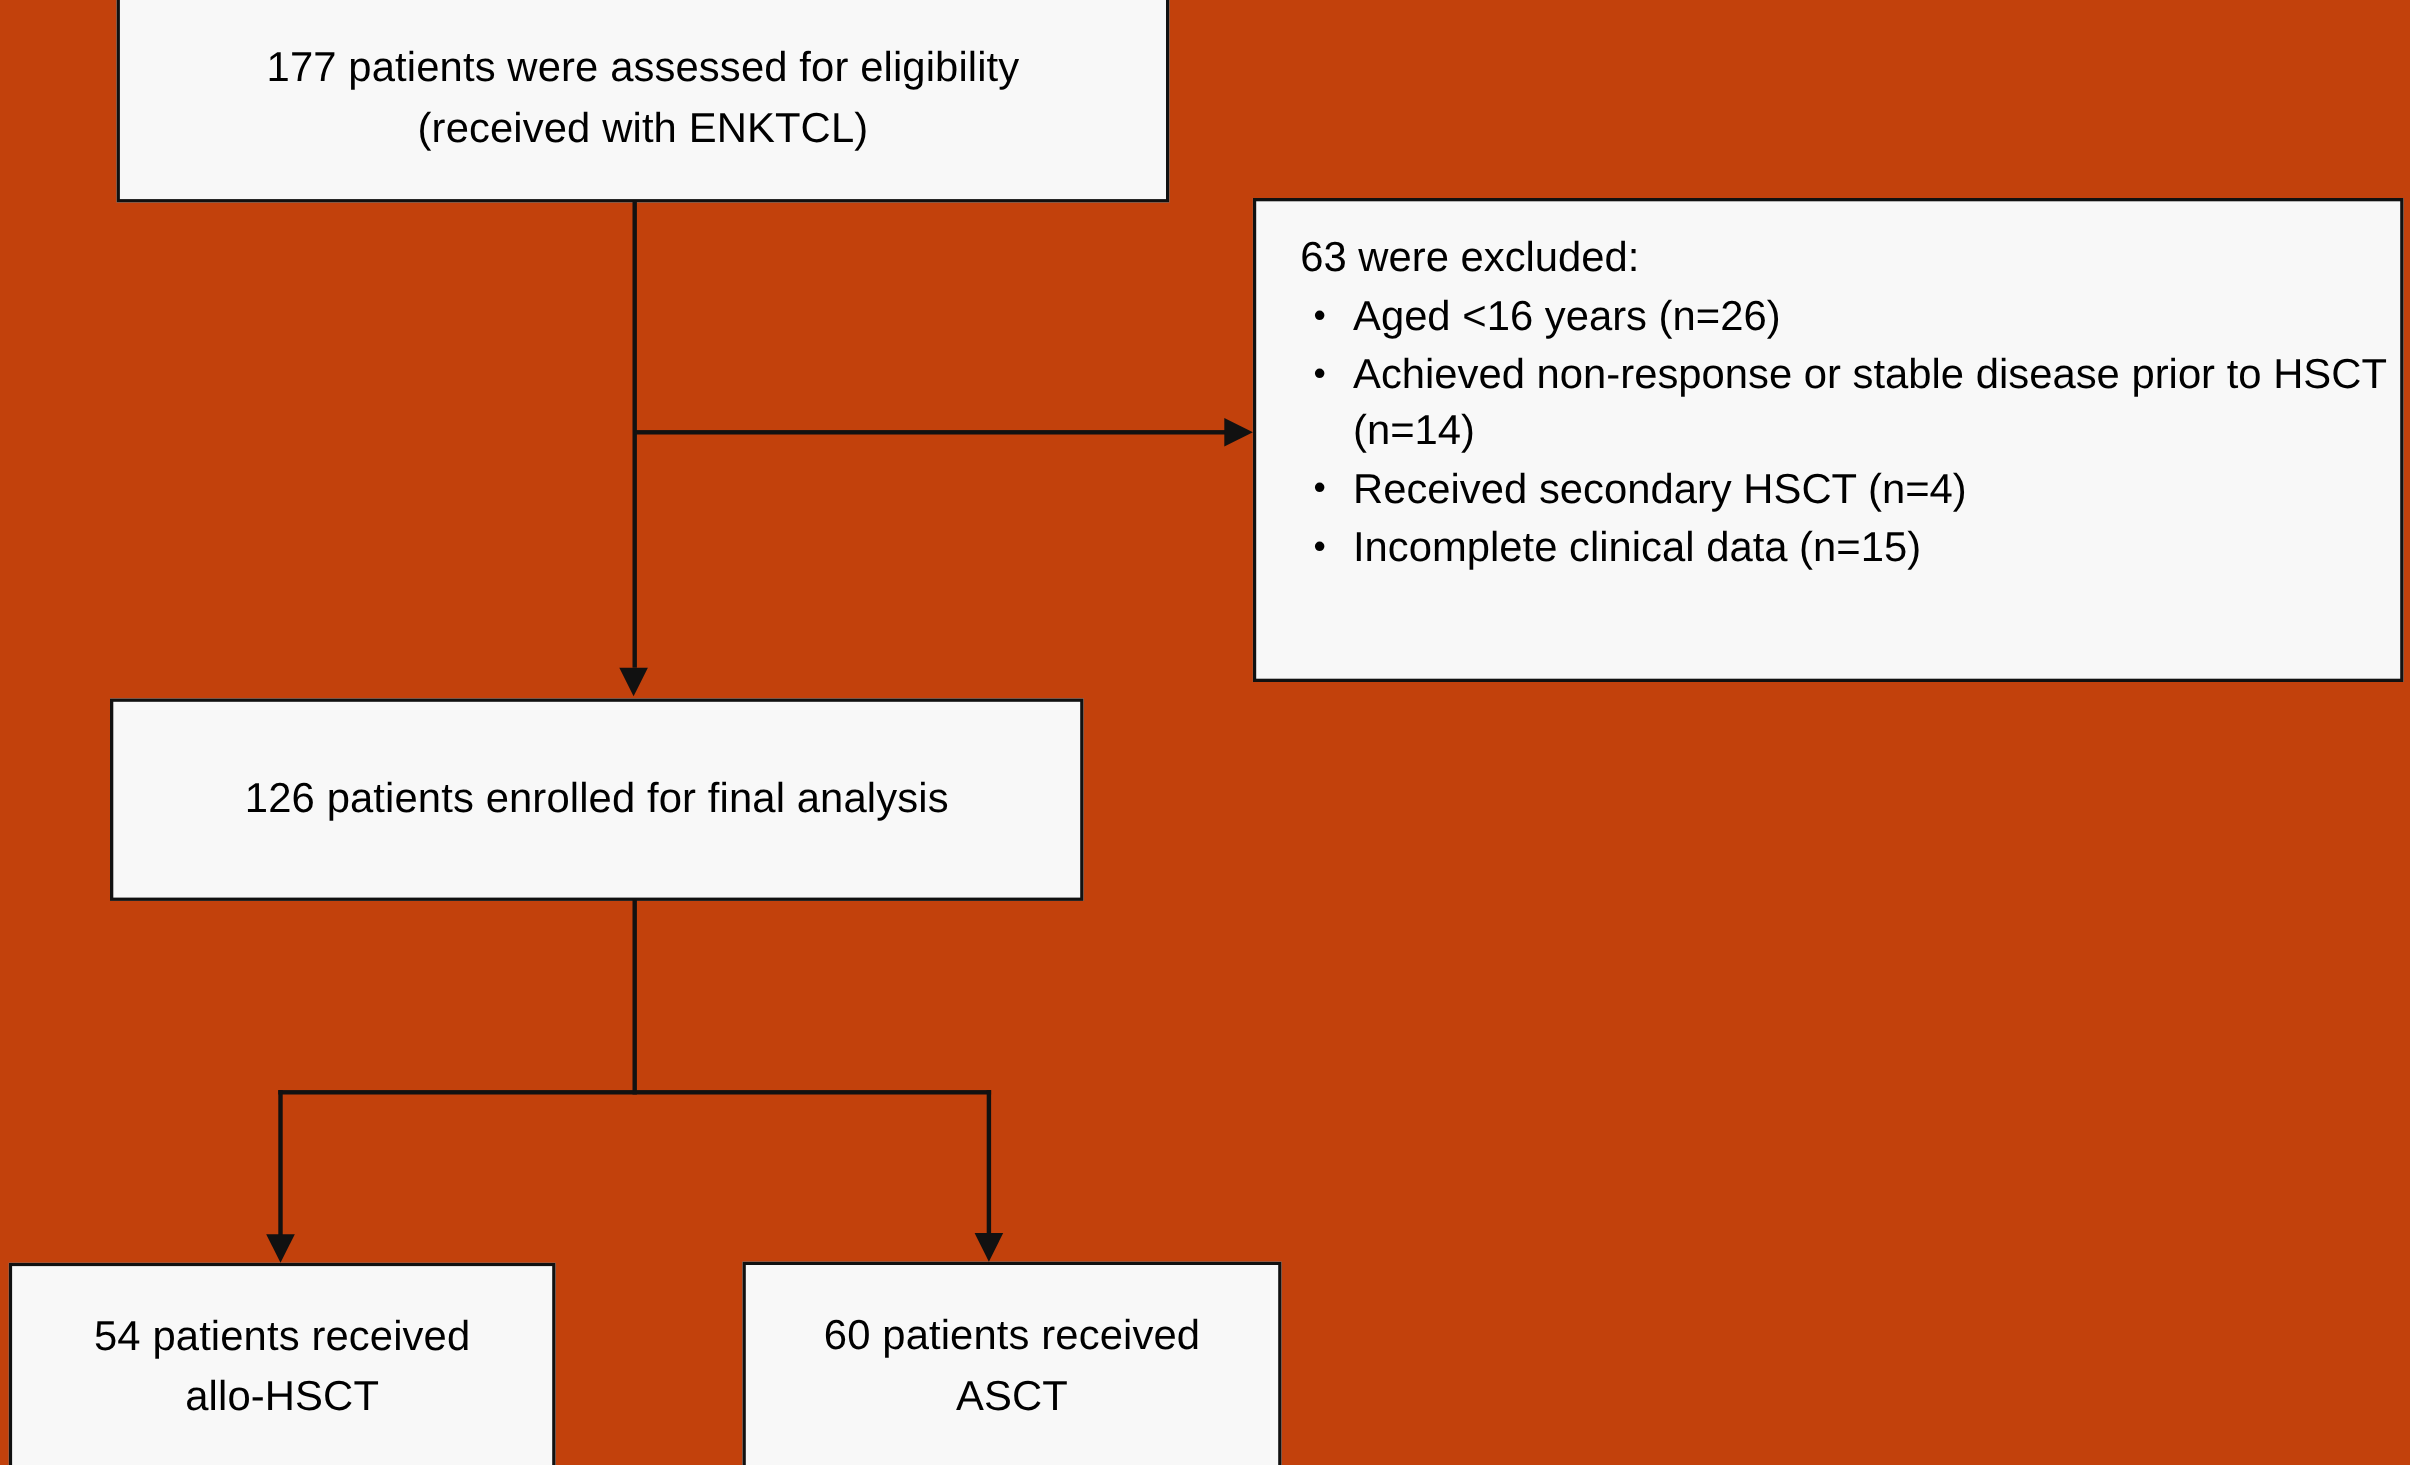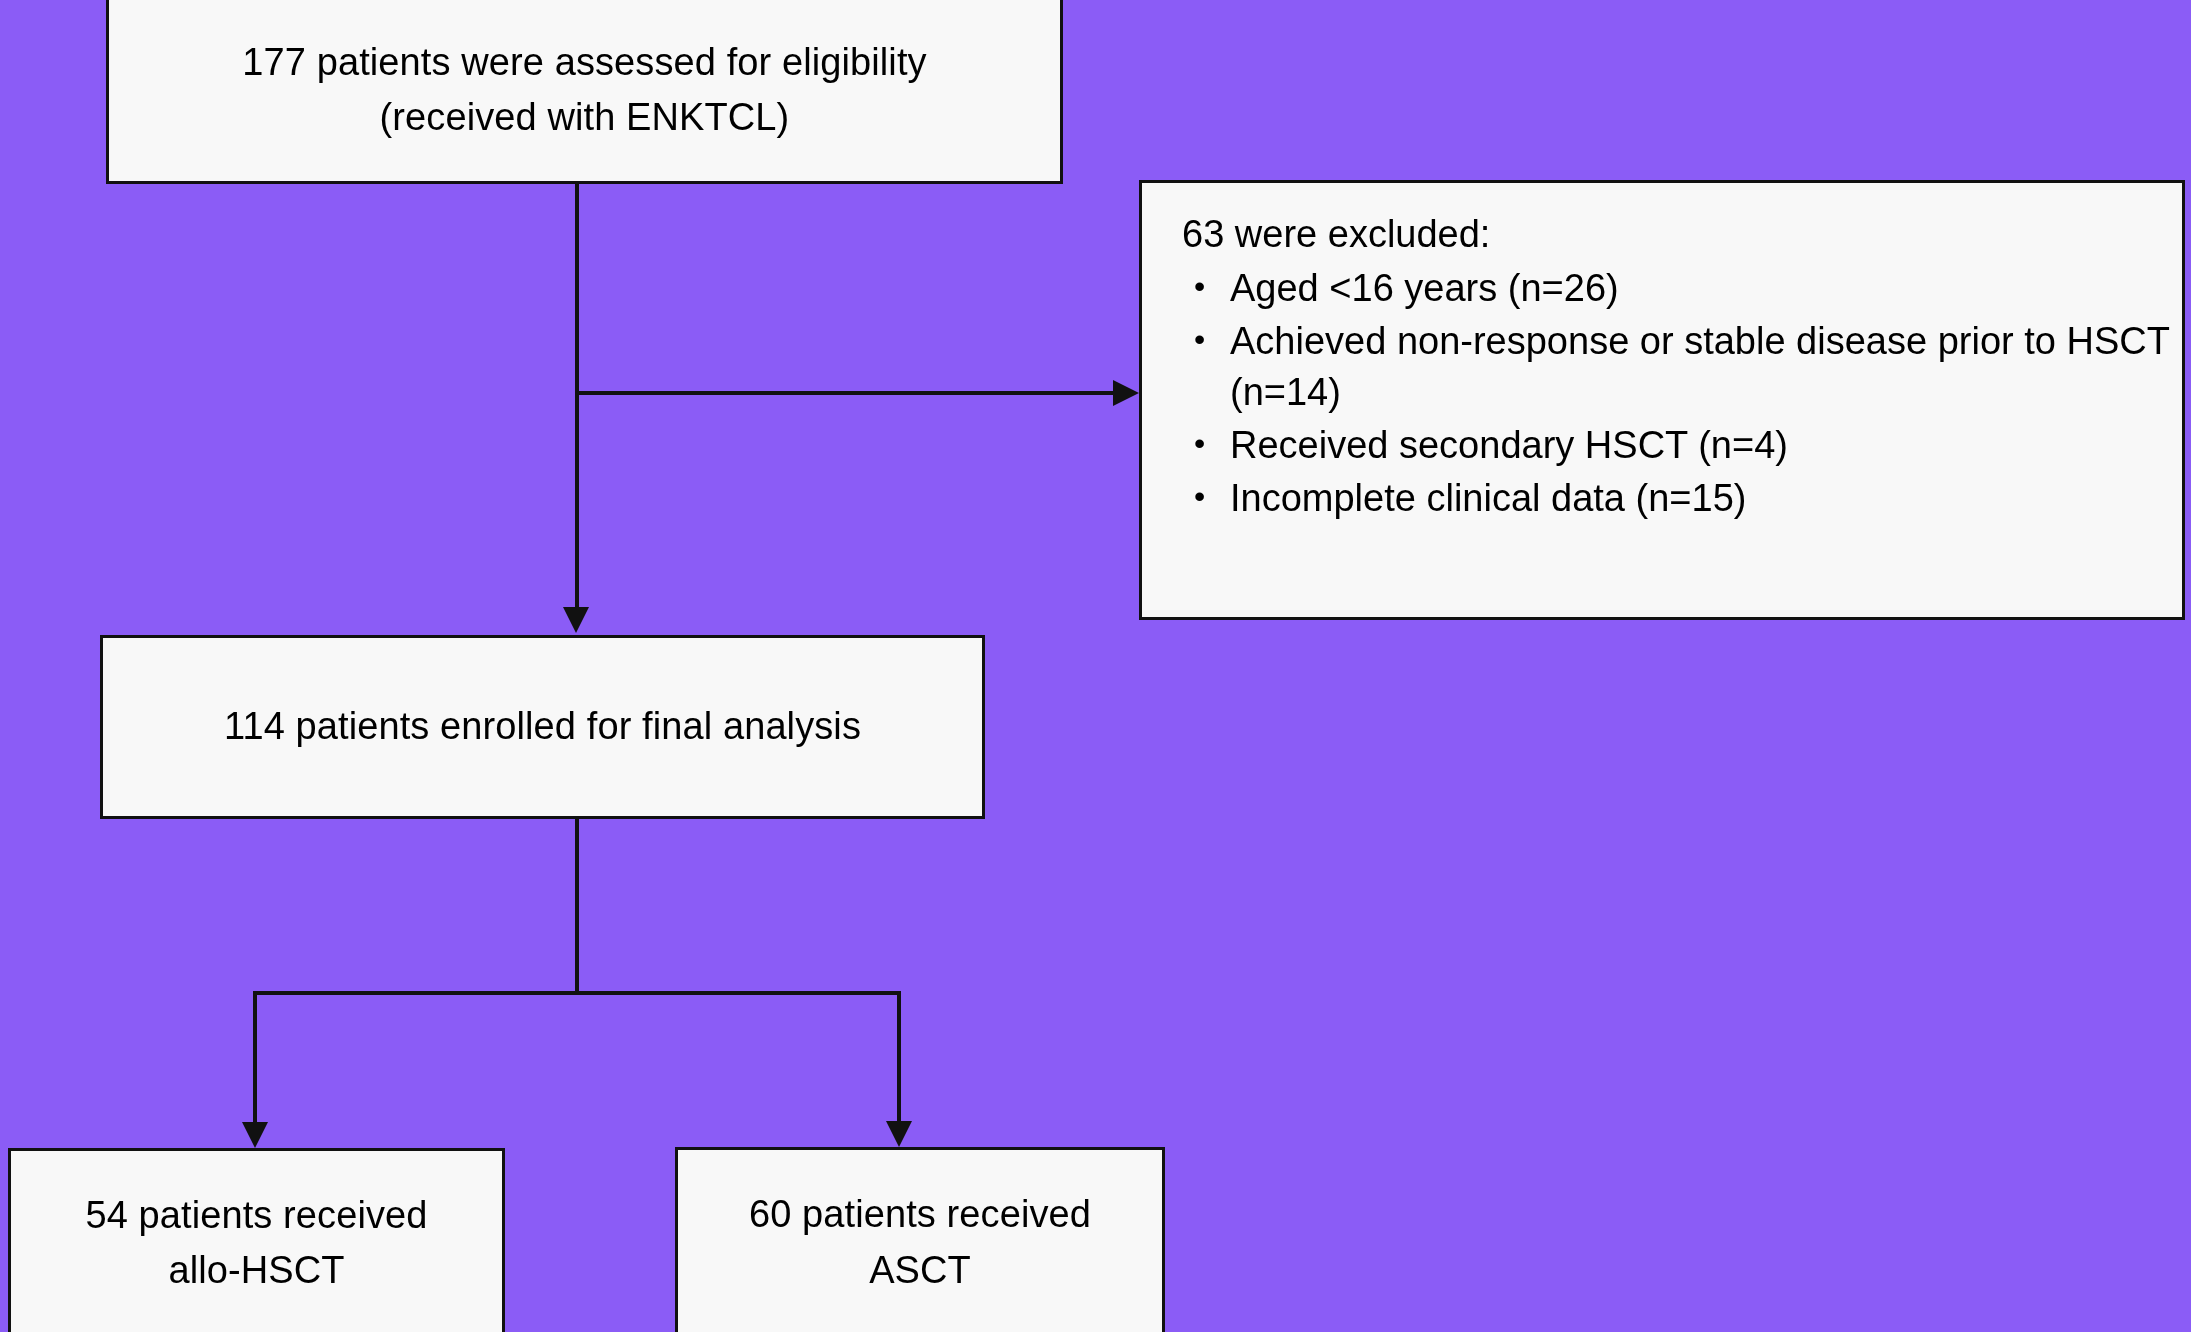--- a/index.html
+++ b/index.html
@@ -4,21 +4,21 @@
 <style>
   html, body {
     margin: 0;
     padding: 0;
     background: #f7f7f7;
   }
   #canvas {
     position: relative;
     width: 2191px;
     height: 1332px;
-    background: #8b5cf6;
+    background: #c2410c;
     font-family: "Liberation Sans", sans-serif;
     color: #000;
     overflow: hidden;
   }
   .box {
     position: absolute;
     box-sizing: border-box;
     border: 3px solid #111;
     background: #f8f8f8;
     display: flex;
@@ -140,21 +140,21 @@
         <span>Received secondary HSCT (n=4)</span>
       </li>
       <li class="excl-item">
         <span class="bullet">•</span>
         <span>Incomplete clinical data (n=15)</span>
       </li>
     </ul>
   </div>
 
   <div class="box" id="box-enrolled">
-    <div class="box-line">114 patients enrolled for final analysis</div>
+    <div class="box-line">126 patients enrolled for final analysis</div>
   </div>
 
   <div class="box" id="box-allo">
     <div class="box-line">54 patients received</div>
     <div class="box-line">allo-HSCT</div>
   </div>
 
   <div class="box" id="box-asct">
     <div class="box-line">60 patients received</div>
     <div class="box-line">ASCT</div>

